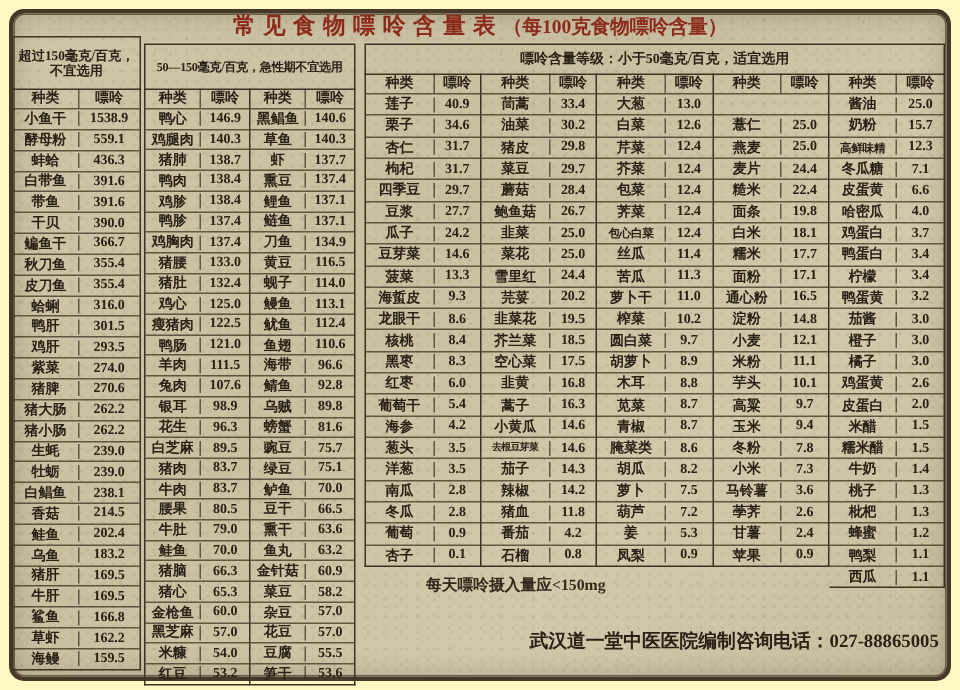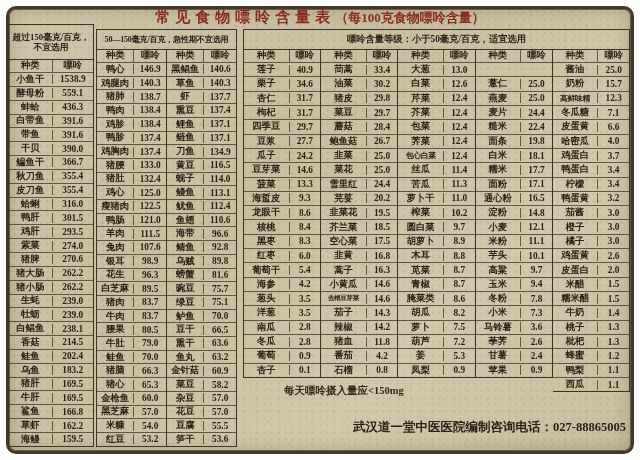--- a/index.html
+++ b/index.html
@@ -1,18 +1,18 @@
 <!DOCTYPE html>
 <html><head>
 <meta charset="utf-8">
 <style>
   *{box-sizing:border-box;margin:0;padding:0;}
   html,body{width:640px;height:460px;overflow:hidden;}
   body{font-family:"Liberation Serif","DejaVu Serif",serif;background:#241c14;}
-  .stage{position:relative;width:640px;height:460px;background:#ffffff;}
+  .stage{position:relative;width:640px;height:460px;background:#fef9c3;}
   .paper{
     position:absolute;inset:6px;border-radius:10px;
     border:3px solid #45372a;
     background:
       radial-gradient(rgba(116,100,70,.10) 1px, transparent 1.3px),
       radial-gradient(rgba(90,76,50,.08) 1px, transparent 1.4px),
       linear-gradient(135deg,#cfc6a9 0%,#c9bfa1 40%,#d2c9ac 70%,#c8bea0 100%);
     background-size:7px 7px,11px 11px,100% 100%;
     box-shadow:inset 0 0 0 1px #6b5a42, inset 0 0 18px rgba(60,45,25,.25);
   }
@@ -28,21 +28,21 @@
   .trow{display:flex;height:var(--rh);align-items:center;overflow:hidden;}
   .trow + .trow{border-top:1px solid var(--ln);}
   .trow.th{height:13px;font-weight:bold;}
   .cn{flex:var(--fn,1.2);text-align:center;font-size:9.3px;font-weight:bold;white-space:nowrap;overflow:hidden;}
   .cv{flex:1;text-align:center;font-size:9.3px;font-weight:bold;border-left:1px solid var(--ln);white-space:nowrap;}
   .cn.s4{font-size:7.8px;letter-spacing:-.3px;}
   .cn.s5{font-size:6.6px;letter-spacing:-.4px;}
   #sec-high{left:8px;top:24px;width:86px;--rh:13.85px;--fn:1.05;}
   #sec-high .sec-h{height:36px;font-size:8.8px;line-height:10.5px;padding:1px 2px;}
   #sec-medium{left:96px;top:29px;width:141px;--rh:13.71px;--fn:1.15;}
-  #sec-medium .sec-h{height:21px;font-size:8.1px;letter-spacing:-.2px;}
+  #sec-medium .sec-h{height:31px;font-size:8.1px;letter-spacing:-.2px;}
   #sec-low{left:243px;top:29px;width:387px;--rh:14.32px;--fn:1.45;}
   #sec-low .sec-h{height:21px;font-size:9.3px;}
   .notes{position:absolute;left:284px;top:383px;font-size:10.5px;line-height:15.5px;font-weight:bold;color:#33291b;white-space:nowrap;}
   .footer{position:absolute;left:353px;top:419px;width:277px;display:flex;justify-content:flex-start;
           font-weight:bold;font-size:12.5px;color:#2c2115;white-space:nowrap;}
 </style>
 </head>
 <body>
 
 <div class="stage">

